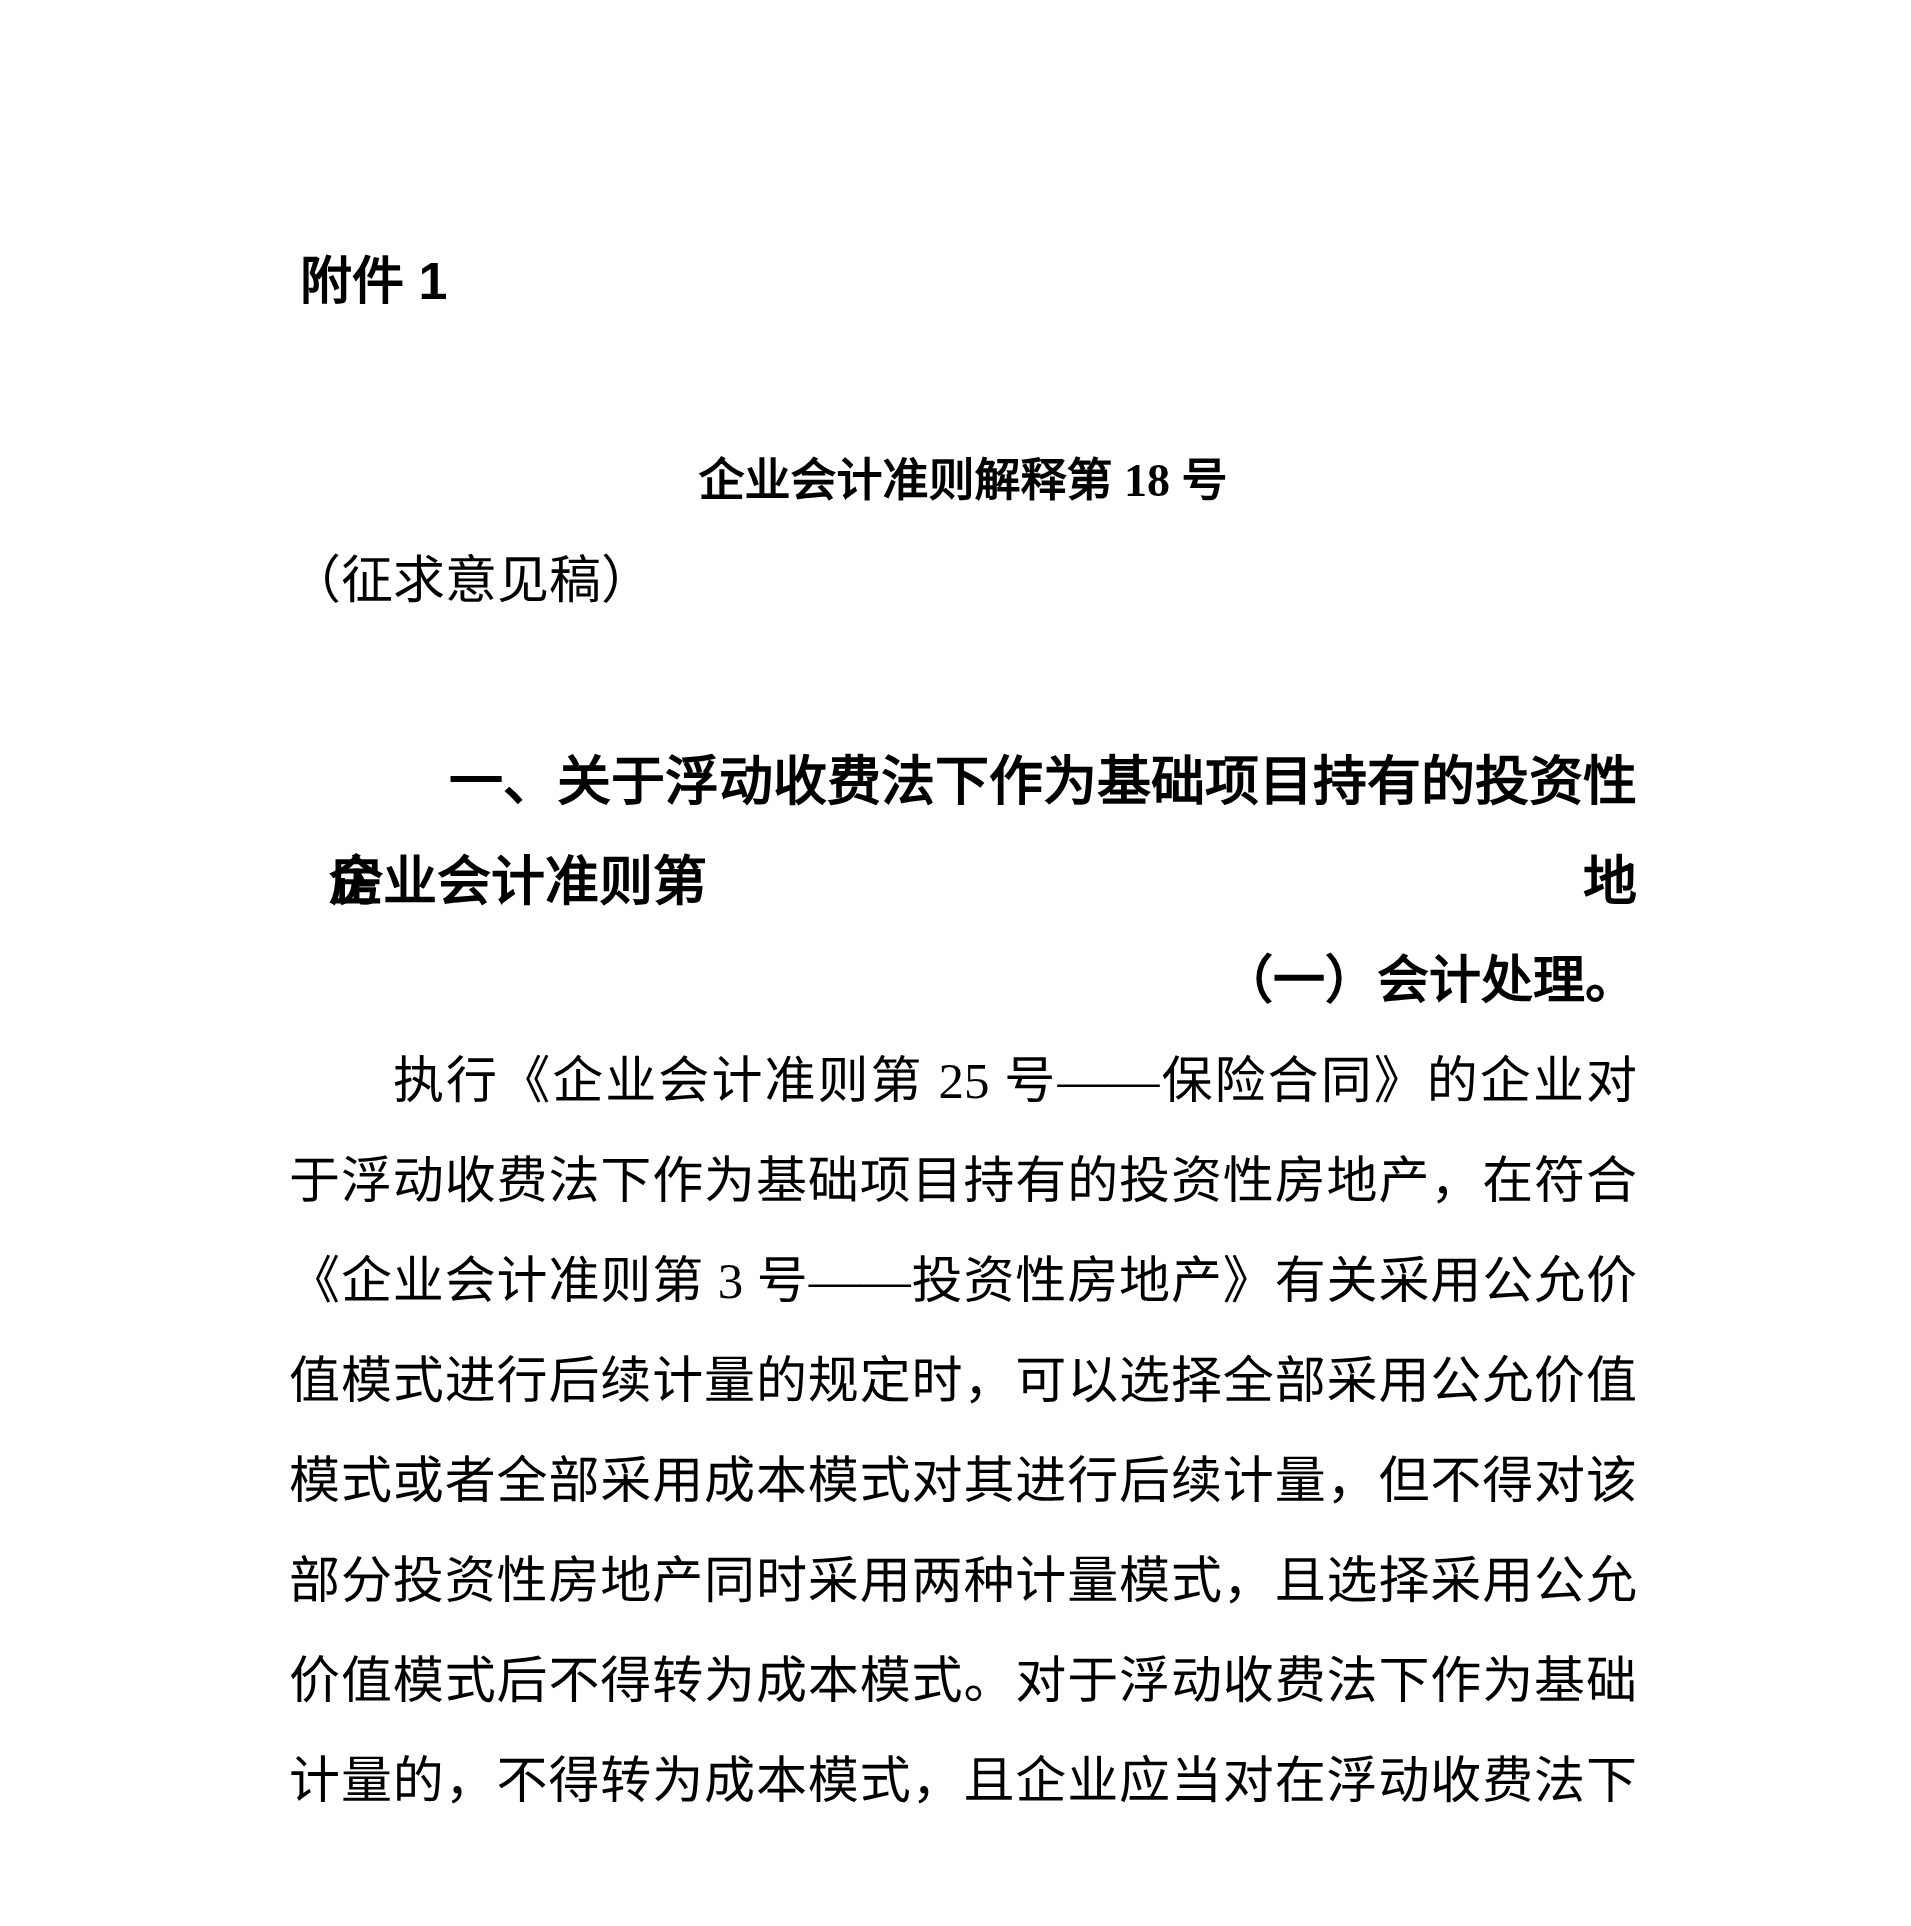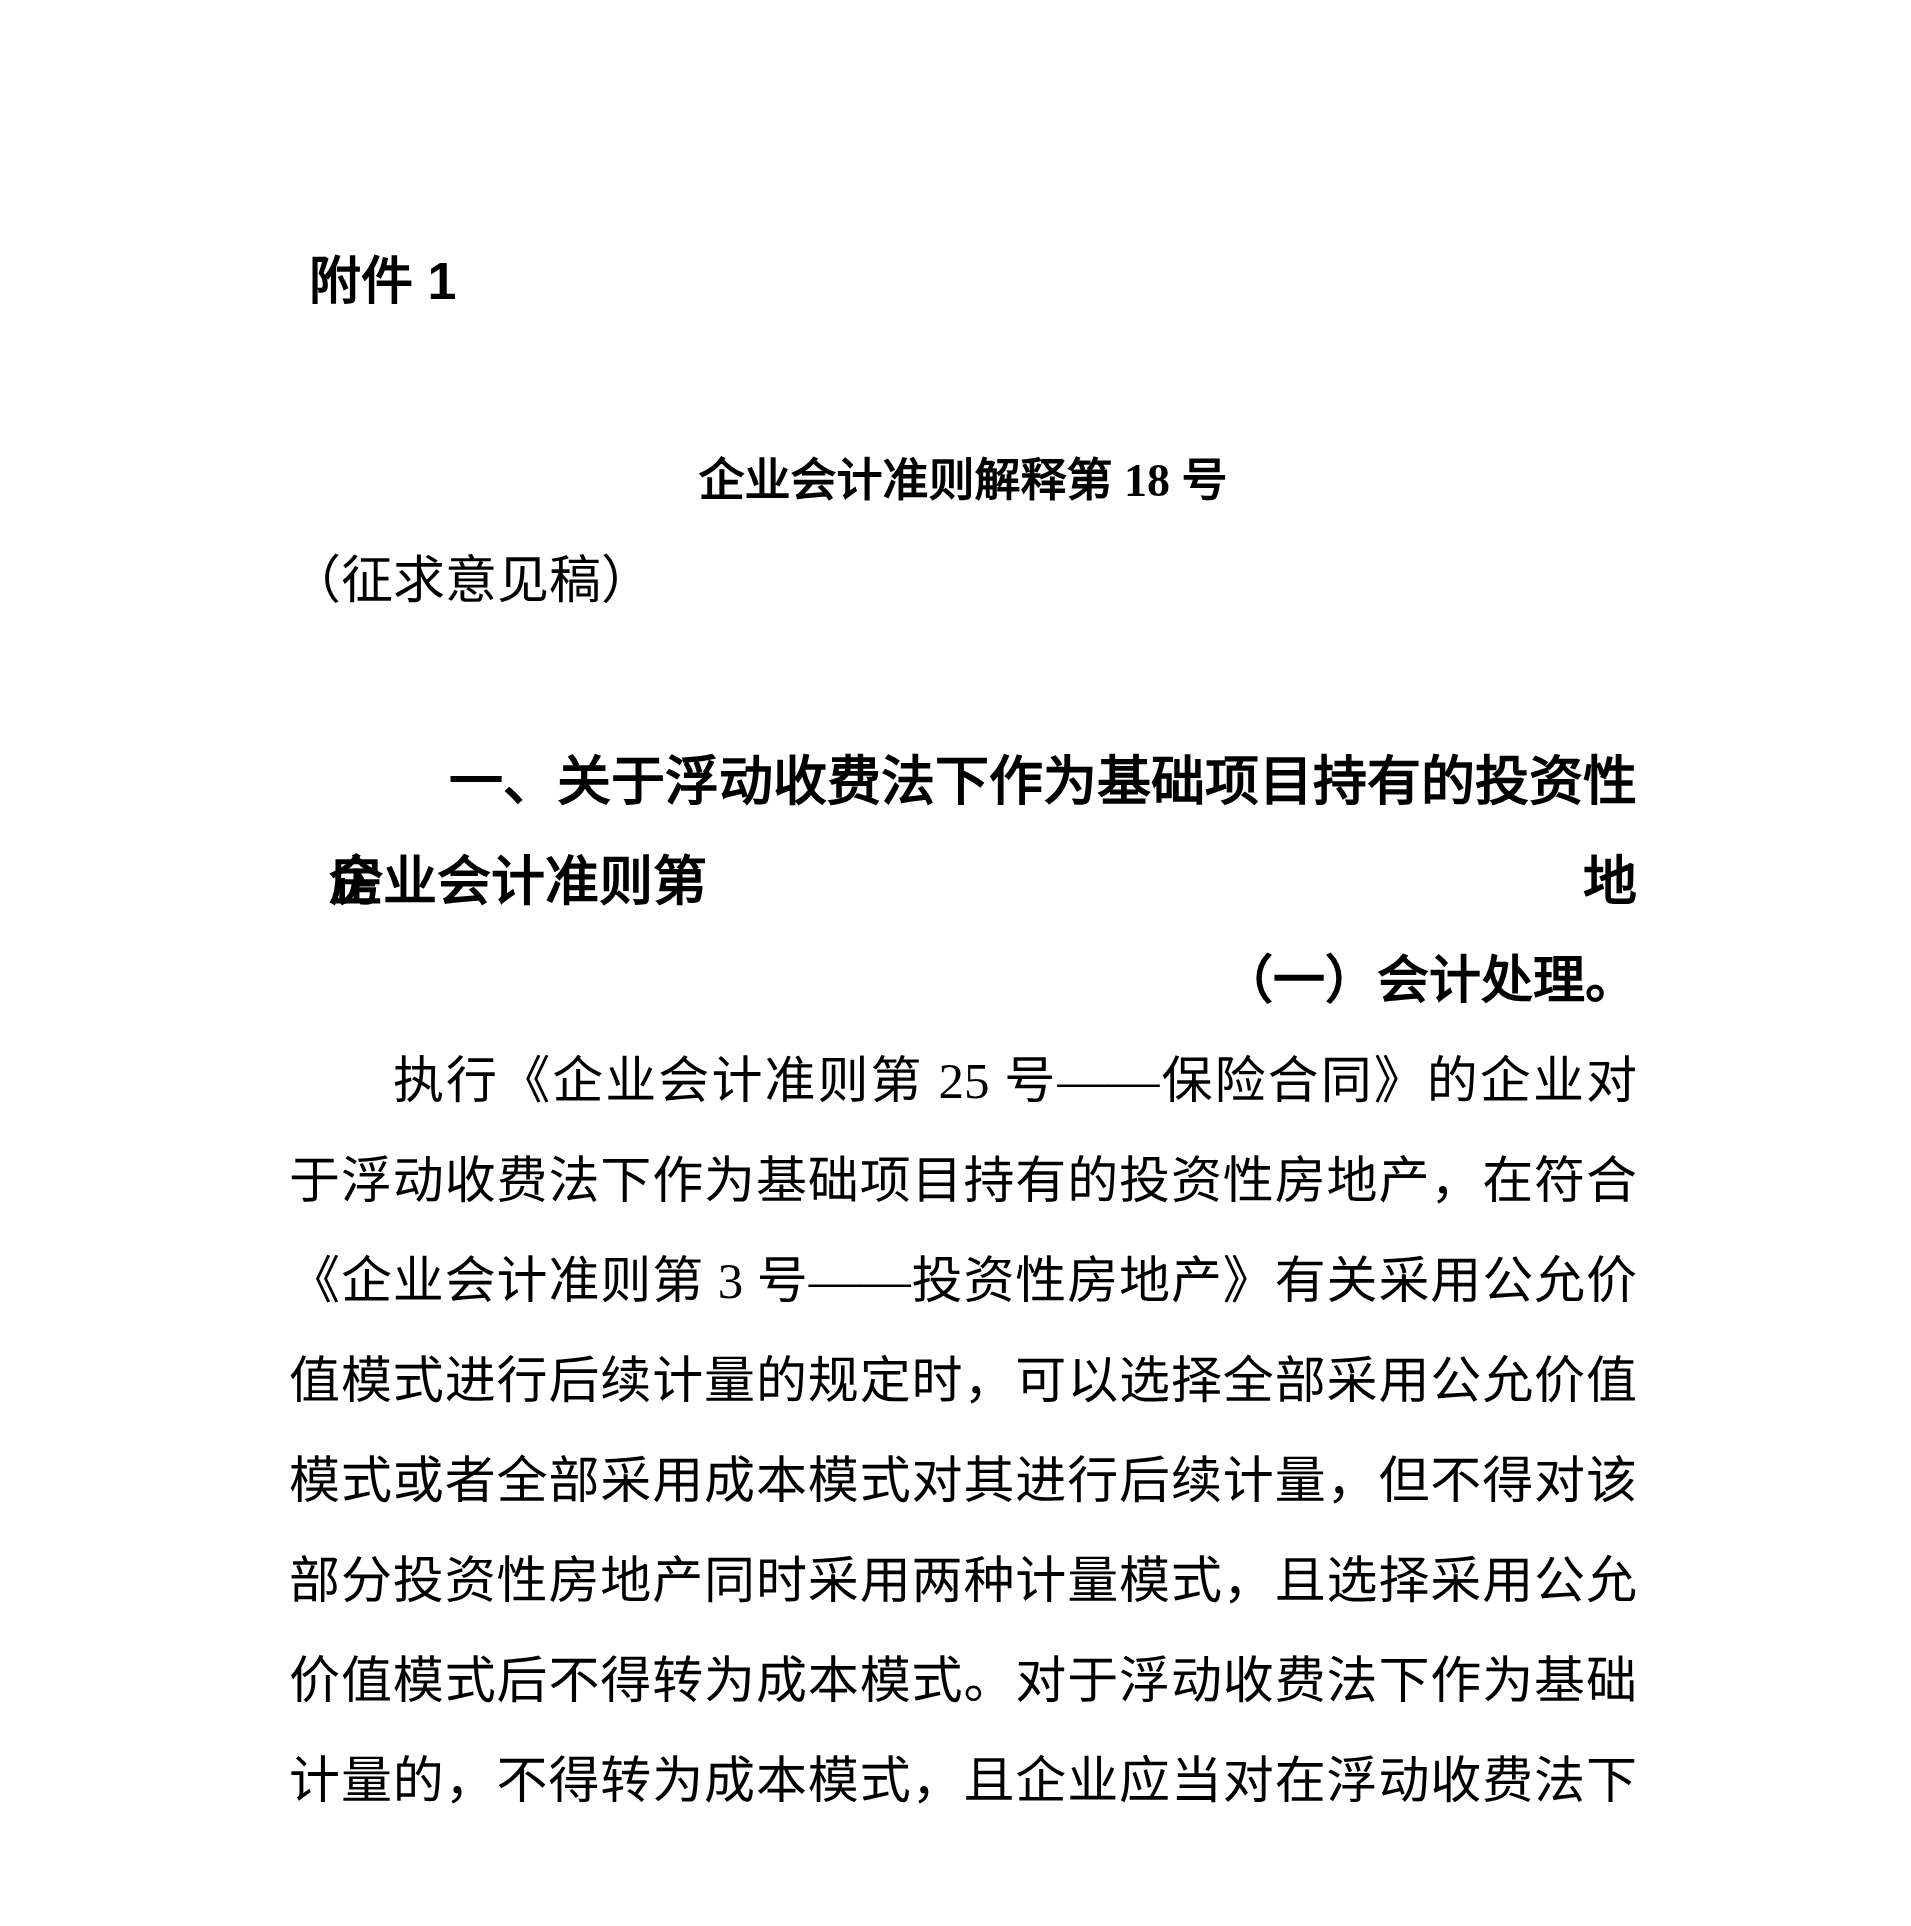--- a/index.html
+++ b/index.html
@@ -41,21 +41,21 @@
   }
   
   .ind {
     text-indent: 104px;
     text-align: right;
   }
   .attach {
     font-family: "Liberation Sans", sans-serif;
     font-weight: bold;
     font-size: 52px;
-    margin-left: 20px;
+    margin-left: 11px;
   }
   .title {
     font-size: 46px;
     font-weight: bold;
     text-align: center;
     font-family: "Liberation Serif", serif;
   }
   .subtitle {
     font-size: 52px;
     text-align: left;

